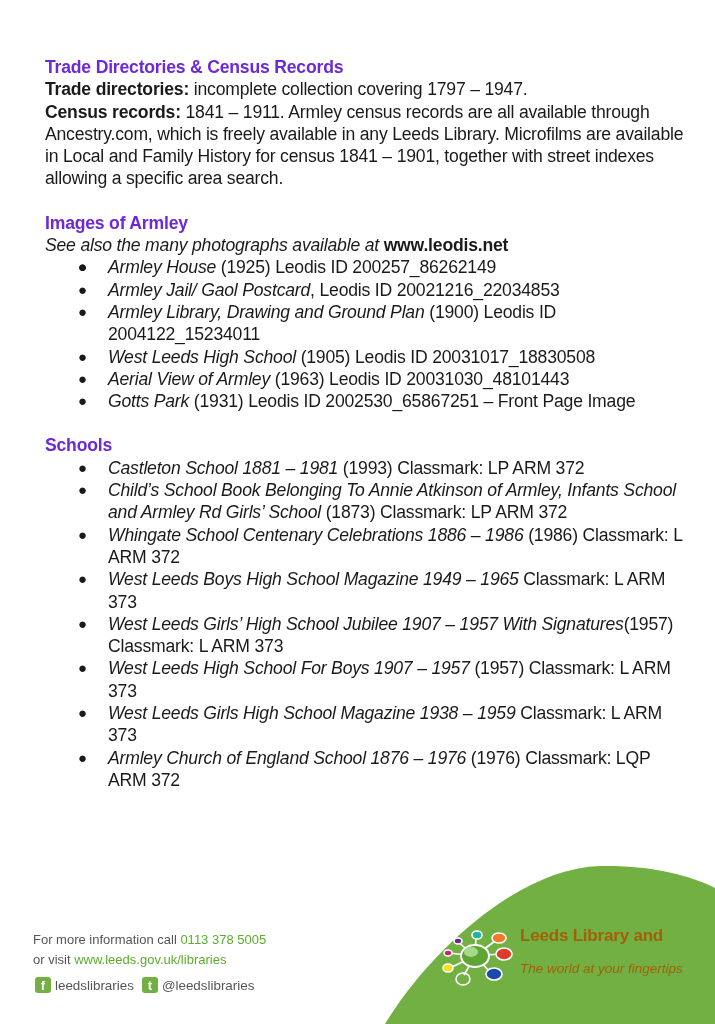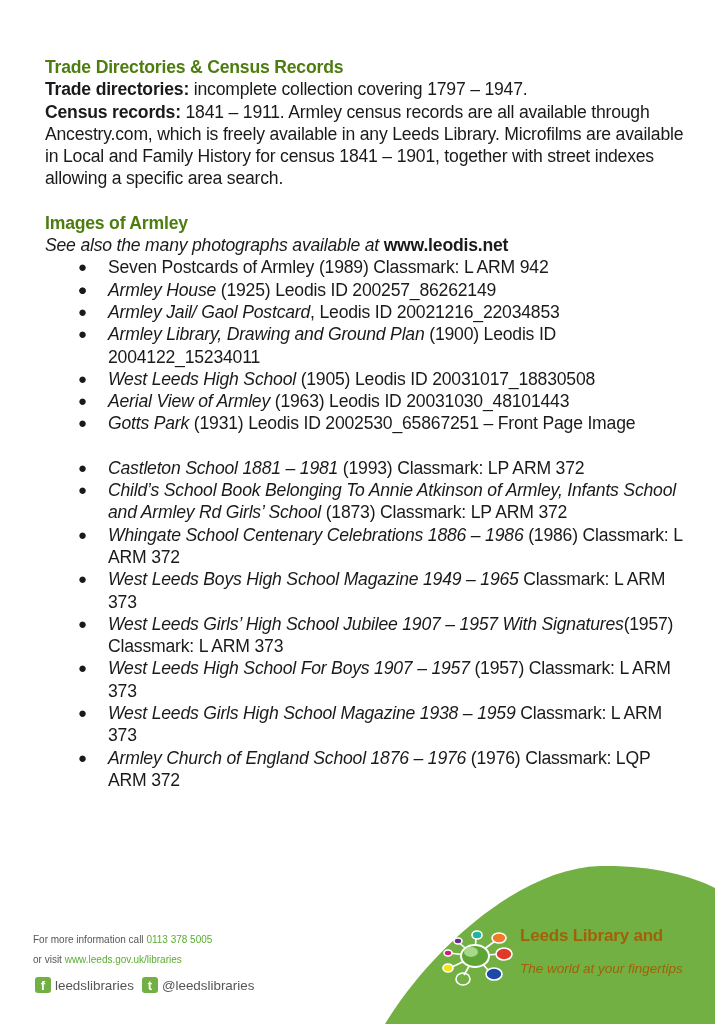--- a/index.html
+++ b/index.html
@@ -1,29 +1,29 @@
 <!DOCTYPE html>
 <html><head>
 <meta charset="utf-8">
 <style>
   html, body { margin: 0; padding: 0; background: #ffffff; }
   body { width: 715px; height: 1024px; position: relative; overflow: hidden;
          font-family: "Liberation Sans", sans-serif; color: #1a1a1a; }
   .content { position: absolute; left: 45px; top: 56px; width: 640px;
              font-size: 17.6px; line-height: 22.3px; letter-spacing: -0.2px; }
-  .heading { color: #4d7c0f; font-weight: bold; font-size: 17.6px; margin: 0; }
+  .heading { color: #6d28d9; font-weight: bold; font-size: 17.6px; margin: 0; }
   .para { margin: 0; }
   .section { margin-bottom: 22px; }
   b { font-weight: bold; }
   ul.list { list-style: none; margin: 0; padding: 0; }
   ul.list li { position: relative; padding-left: 63px; }
   ul.list li .bullet { position: absolute; left: 33px; top: 0; font-size: 15px; }
   i { font-style: italic; }
 
-  .footer-text { position: absolute; left: 33px; top: 930px; font-size: 10px;
+  .footer-text { position: absolute; left: 33px; top: 930px; font-size: 13px;
                  line-height: 20px; color: #555555; }
   .footer-text .green { color: #5aae2e; }
   .social { position: absolute; left: 35px; top: 977px; display: flex; align-items: center;
             font-size: 13.4px; color: #555; }
   .soc-icon { width: 16px; height: 16px; background: #72b043; border-radius: 3px;
               color: #fff; font-weight: bold; font-size: 13px; line-height: 17px;
               text-align: center; margin-right: 4px; }
   .soc-item { display: flex; align-items: center; margin-right: 8px; }
 
   .blob { position: absolute; left: 0; top: 0; }
@@ -39,32 +39,33 @@
   <div class="section">
     <p class="heading">Trade Directories &amp; Census Records</p>
     <p class="para"><b>Trade directories:</b><span> incomplete collection covering 1797 – 1947.</span></p>
     <p class="para"><b>Census records:</b><span> 1841 – 1911. Armley census records are all available through Ancestry.com, which is freely available in any Leeds Library. Microfilms are available in Local and Family History for census 1841 – 1901, together with street indexes allowing a specific area search.</span></p>
   </div>
 
   <div class="section">
     <p class="heading">Images of Armley</p>
     <p class="para"><i>See also the many photographs available at </i><b>www.leodis.net</b></p>
     <ul class="list">
-      <li><span class="bullet">●</span><i></i><span>Seven Postcards of Armley (1989) Classmark: L ARM 942</span></li>
+      <li><span class="bullet">●</span><i></i></li>
       <li><span class="bullet">●</span><i></i></li>
       <li><span class="bullet">●</span><i>Armley House</i><span> (1925) Leodis ID 200257_86262149</span></li>
       <li><span class="bullet">●</span><i>Armley Jail/ Gaol Postcard</i><span>, Leodis ID 20021216_22034853</span></li>
       <li><span class="bullet">●</span><i>Armley Library, Drawing and Ground Plan</i><span> (1900) Leodis ID 2004122_15234011</span></li>
       <li><span class="bullet">●</span><i>West Leeds High School</i><span> (1905) Leodis ID 20031017_18830508</span></li>
       <li><span class="bullet">●</span><i>Aerial View of Armley</i><span> (1963) Leodis ID 20031030_48101443</span></li>
       <li><span class="bullet">●</span><i>Gotts Park</i><span> (1931) Leodis ID 2002530_65867251 – Front Page Image</span></li>
     </ul>
   </div>
 
   <div class="section">
+    <p class="heading">Schools</p>
     <ul class="list">
       <li><span class="bullet">●</span><i>Castleton School 1881 – 1981</i><span> (1993) Classmark: LP ARM 372</span></li>
       <li><span class="bullet">●</span><i>Child’s School Book Belonging To Annie Atkinson of Armley, Infants School and Armley Rd Girls’ School</i><span> (1873) Classmark: LP ARM 372</span></li>
       <li><span class="bullet">●</span><i>Whingate School Centenary Celebrations 1886 – 1986</i><span> (1986) Classmark: L ARM 372</span></li>
       <li><span class="bullet">●</span><i>West Leeds Boys High School Magazine 1949 – 1965</i><span> Classmark: L ARM 373</span></li>
       <li><span class="bullet">●</span><i>West Leeds Girls’ High School Jubilee 1907 – 1957 With Signatures</i><span>(1957) Classmark: L ARM 373</span></li>
       <li><span class="bullet">●</span><i>West Leeds High School For Boys 1907 – 1957</i><span> (1957) Classmark: L ARM 373</span></li>
       <li><span class="bullet">●</span><i>West Leeds Girls High School Magazine 1938 – 1959</i><span> Classmark: L ARM 373</span></li>
       <li><span class="bullet">●</span><i>Armley Church of England School 1876 – 1976</i><span> (1976) Classmark: LQP ARM 372</span></li>
     </ul>

